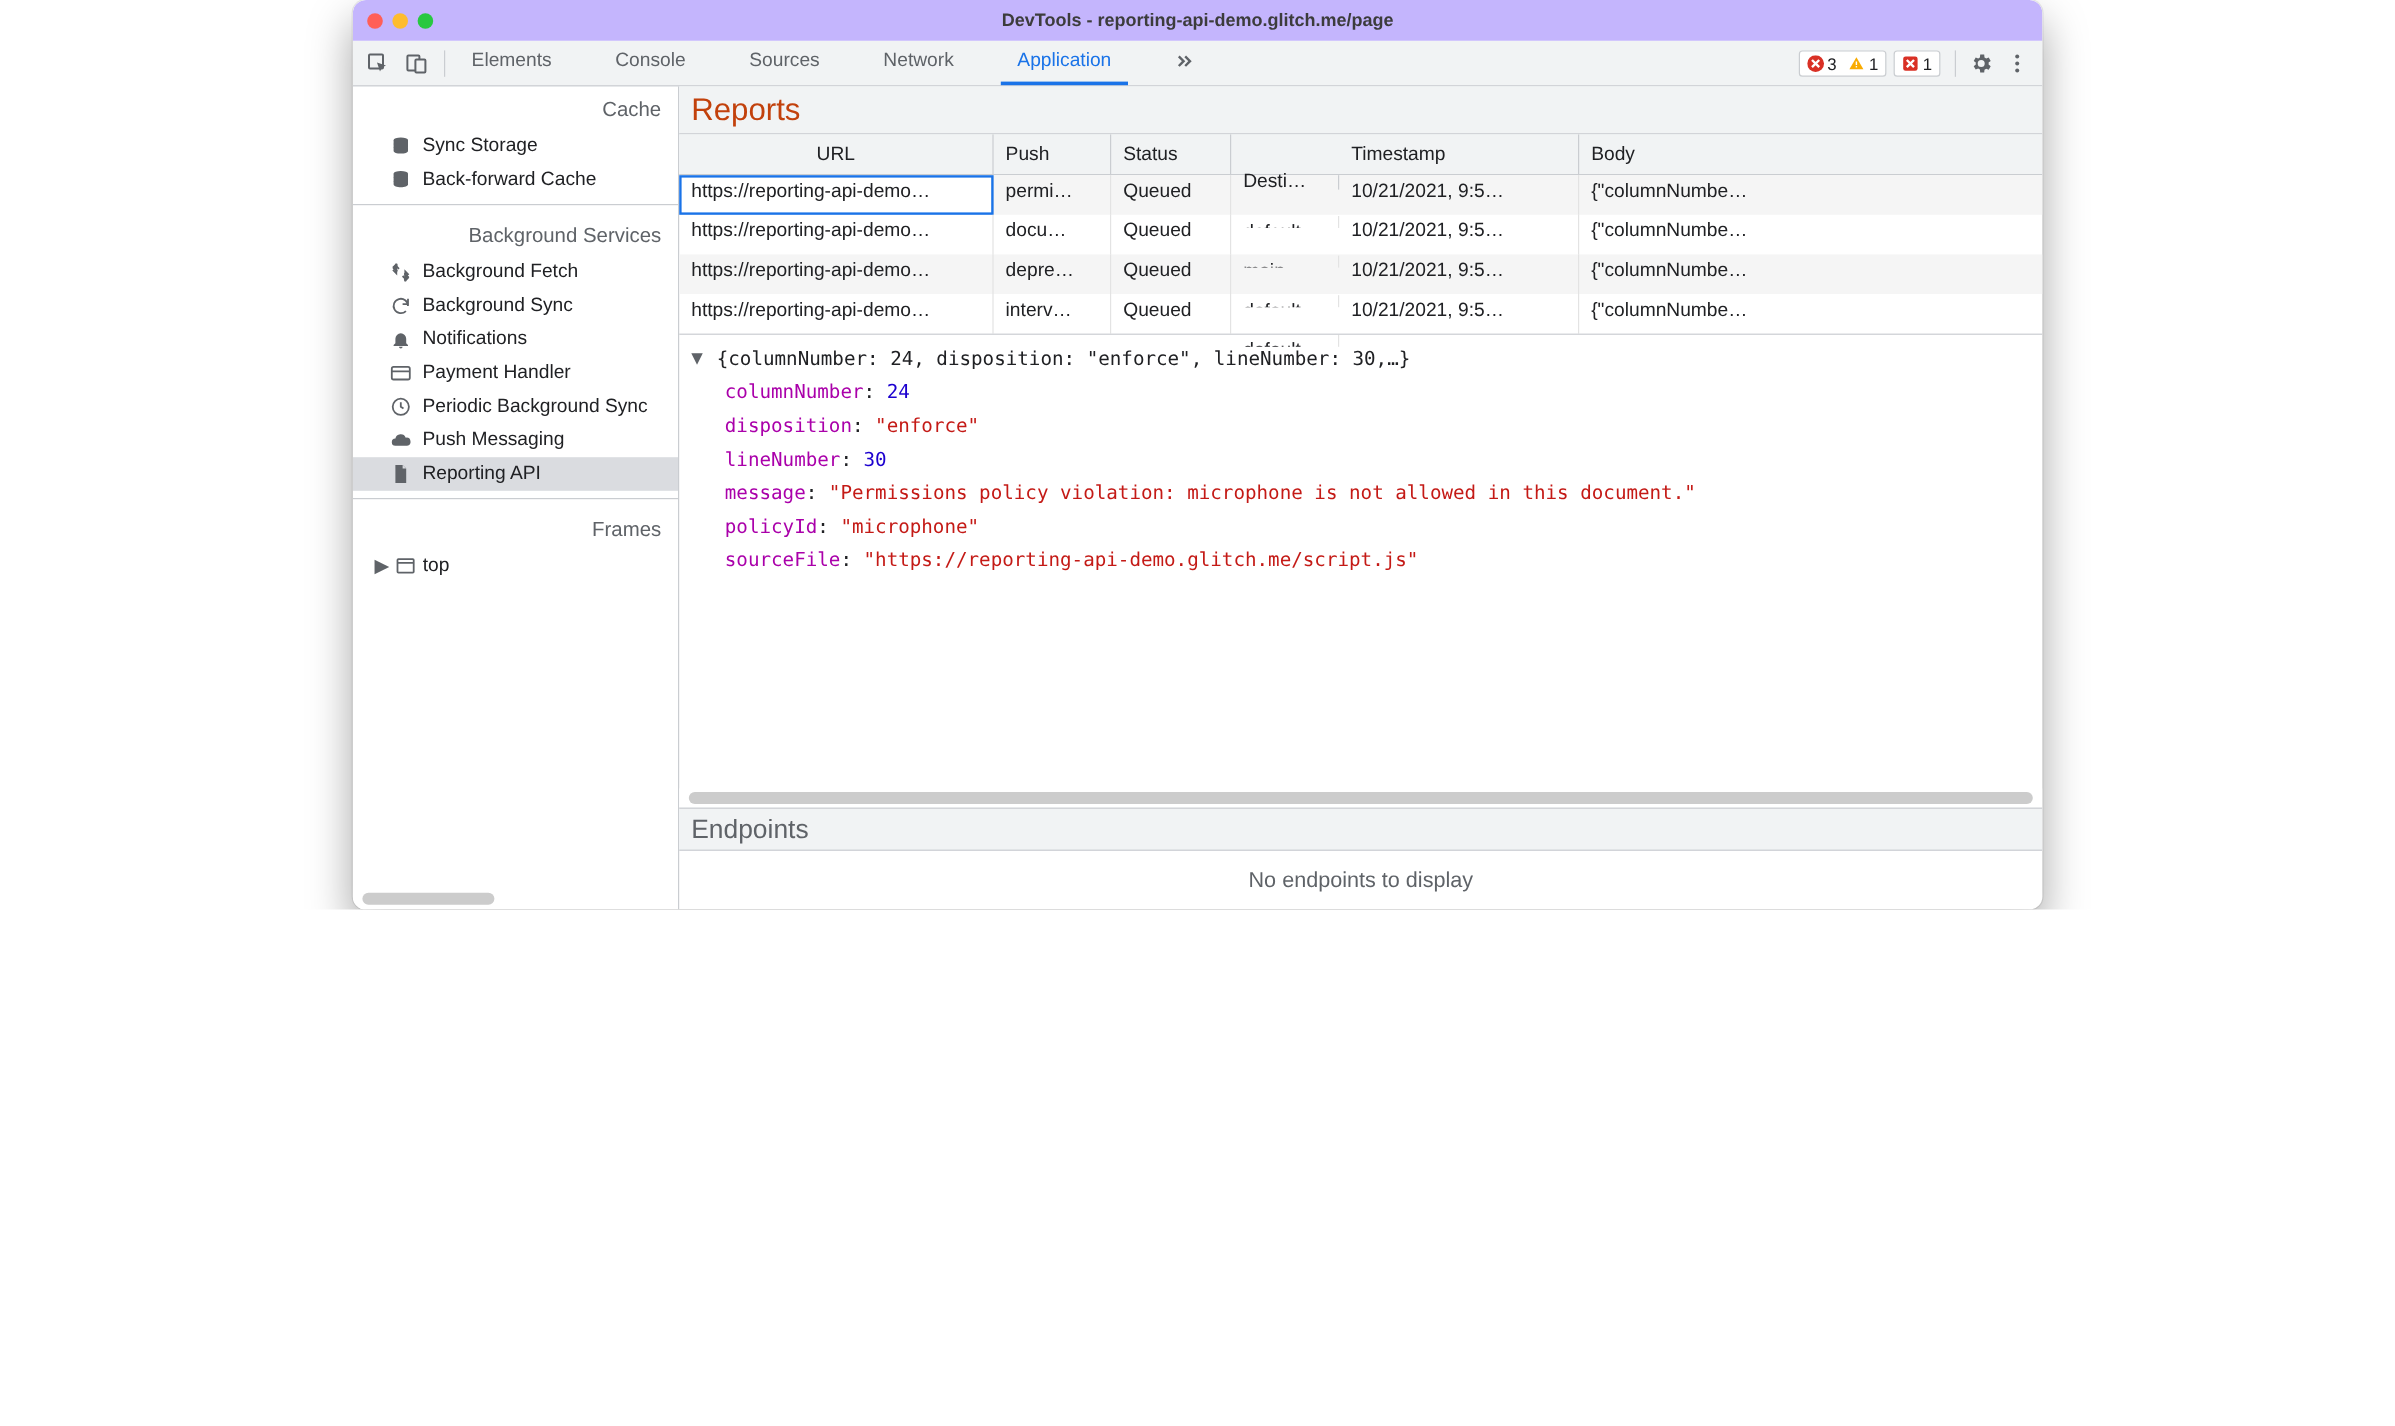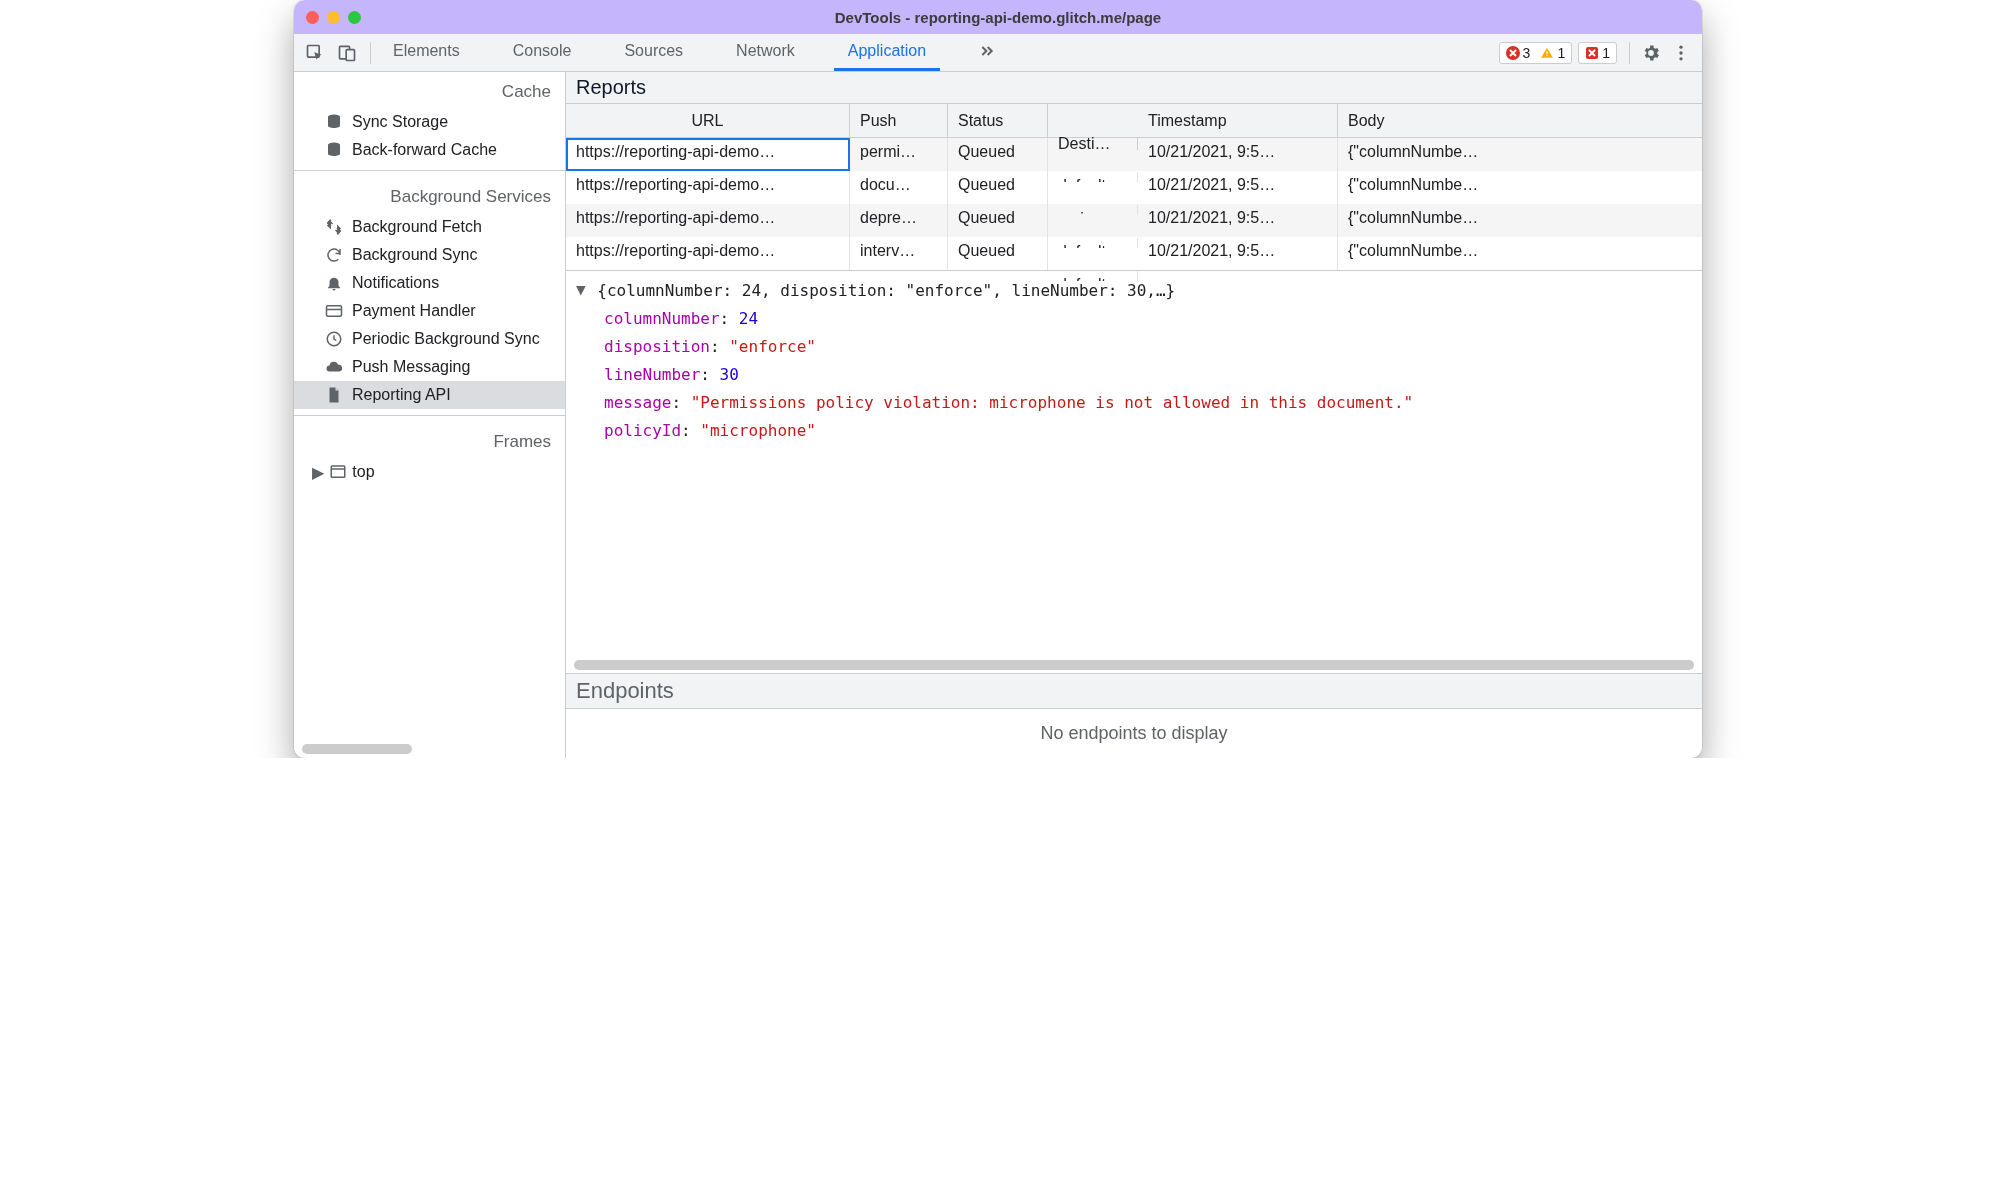--- a/index.html
+++ b/index.html
@@ -74,34 +74,34 @@
   display: flex; align-items: center; padding: 4px 8px 4px 30px;
   font-size: 16px; color: #202124; gap: 8px; cursor: pointer;
   white-space: nowrap; overflow: hidden; text-overflow: ellipsis;
 }
 .tree-item.selected { background: #dadce0; }
 .tree-item .iconbox { width: 20px; height: 20px; display: flex; align-items:center; justify-content:center; color:#5f6368;}
 .hr { height: 1px; background: #cacdd1; margin: 6px 0; }
 .frames-item { padding-left: 18px; display:flex; align-items:center; gap:4px; font-size:16px;}
 .main { flex: 1; display: flex; flex-direction: column; min-width: 0; }
 .panel-title {
-  font-size: 20px; color: #0f172a; padding: 4px 10px; border-bottom: 1px solid #cacdd1;
+  font-size: 26px; color: #c2410c; padding: 4px 10px; border-bottom: 1px solid #cacdd1;
   background: #f1f3f4;
 }
 .table-wrap { flex: 0 0 auto; }
 .headers { display: flex; background: #f1f3f4; border-bottom: 1px solid #cacdd1; height: 34px; font-size:16px; }
 .hcell { padding: 6px 10px; color: #202124; border-right: 1px solid #cacdd1; display:flex; align-items:center;}
 .hcell:last-child { border-right: none; }
 .rows { }
 .row { display: flex; height: 33px; font-size: 16px; cursor:pointer;}
 .row.even { background: #f5f5f5; }
 .cell { padding: 5px 10px; border-right: 1px solid #e3e3e3; overflow: hidden; text-overflow: ellipsis; white-space: nowrap; }
 .cell:last-child{ border-right:none;}
 .row.selected .cell.first { outline: 2px solid #1a73e8; outline-offset: -2px; background:#fff;}
-.c0{ width: 284px;} .c1{width:98px;} .c2{width:100px;} .c3{width:90px;margin-top:34px;} .c4{width:200px;} .c5{flex:1;}
+.c0{ width: 262px;} .c1{width:98px;} .c2{width:100px;} .c3{width:90px;margin-top:34px;} .c4{width:200px;} .c5{flex:1;}
 .detail {
   flex: 1 1 auto; border-top: 1px solid #cacdd1; padding: 6px 10px 10px;
   font-family: "SF Mono", Menlo, Consolas, monospace; font-size: 16px; line-height: 1.75;
   overflow-x: hidden; min-height: 0;
 }
 .detail .k { color: #aa00aa; }
 .detail .s { color: #c41a16; }
 .detail .n { color: #1c00cf; }
 .detail .line { white-space: nowrap; }
 .detail .indent { padding-left: 28px; }
@@ -363,20 +363,21 @@
         </div>
       </div>
 
       <div class="detail">
         <div class="line"><span class="triangle">▼</span> <span>{columnNumber: 24, disposition: "enforce", lineNumber: 30,…}</span></div>
         <div class="line indent"><span class="k">columnNumber</span>: <span class="n">24</span></div>
         <div class="line indent"><span class="k">disposition</span>: <span class="s">"enforce"</span></div>
         <div class="line indent"><span class="k">lineNumber</span>: <span class="n">30</span></div>
         <div class="line indent"><span class="k">message</span>: <span class="s">"Permissions policy violation: microphone is not allowed in this document."</span></div>
         <div class="line indent"><span class="k">policyId</span>: <span class="s">"microphone"</span></div>
+        <div class="line indent"><span class="k">sourceFile</span>: <span class="s">"https://reporting-api-demo.glitch.me/script.js"</span></div>
       </div>
       <div class="hscroll">
           <div class="track"></div>
         </div>
 
       <div class="endpoints-title">Endpoints</div>
       <div class="endpoints-empty">No endpoints to display</div>
     </div>
 
   </div>

